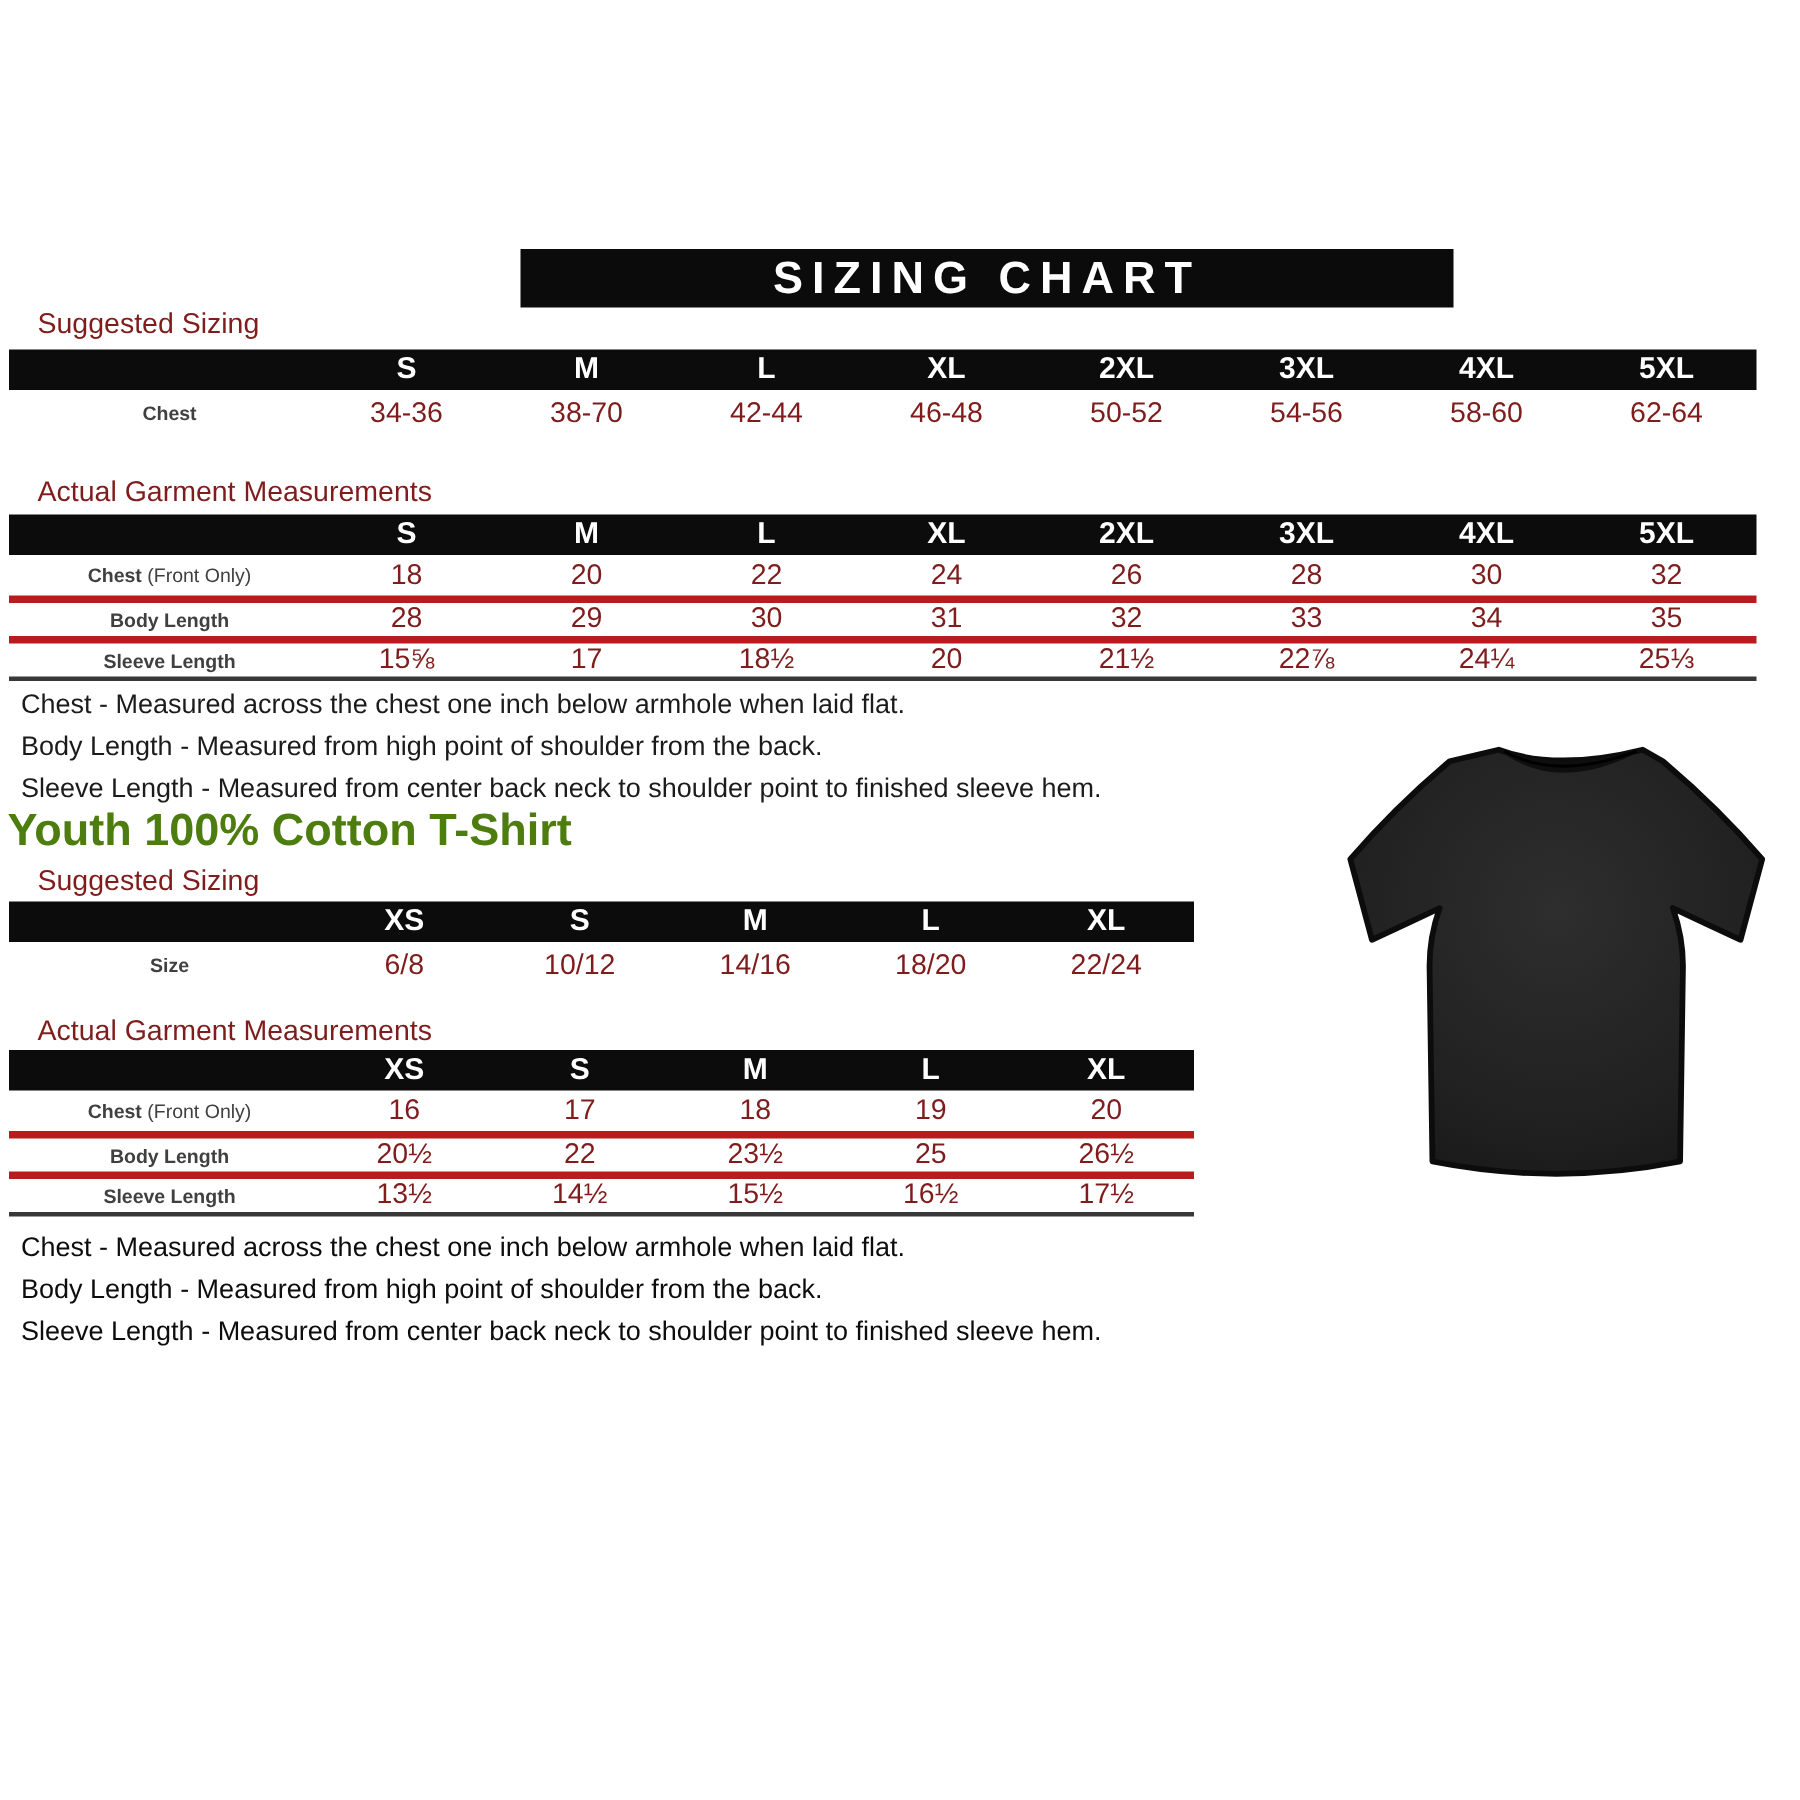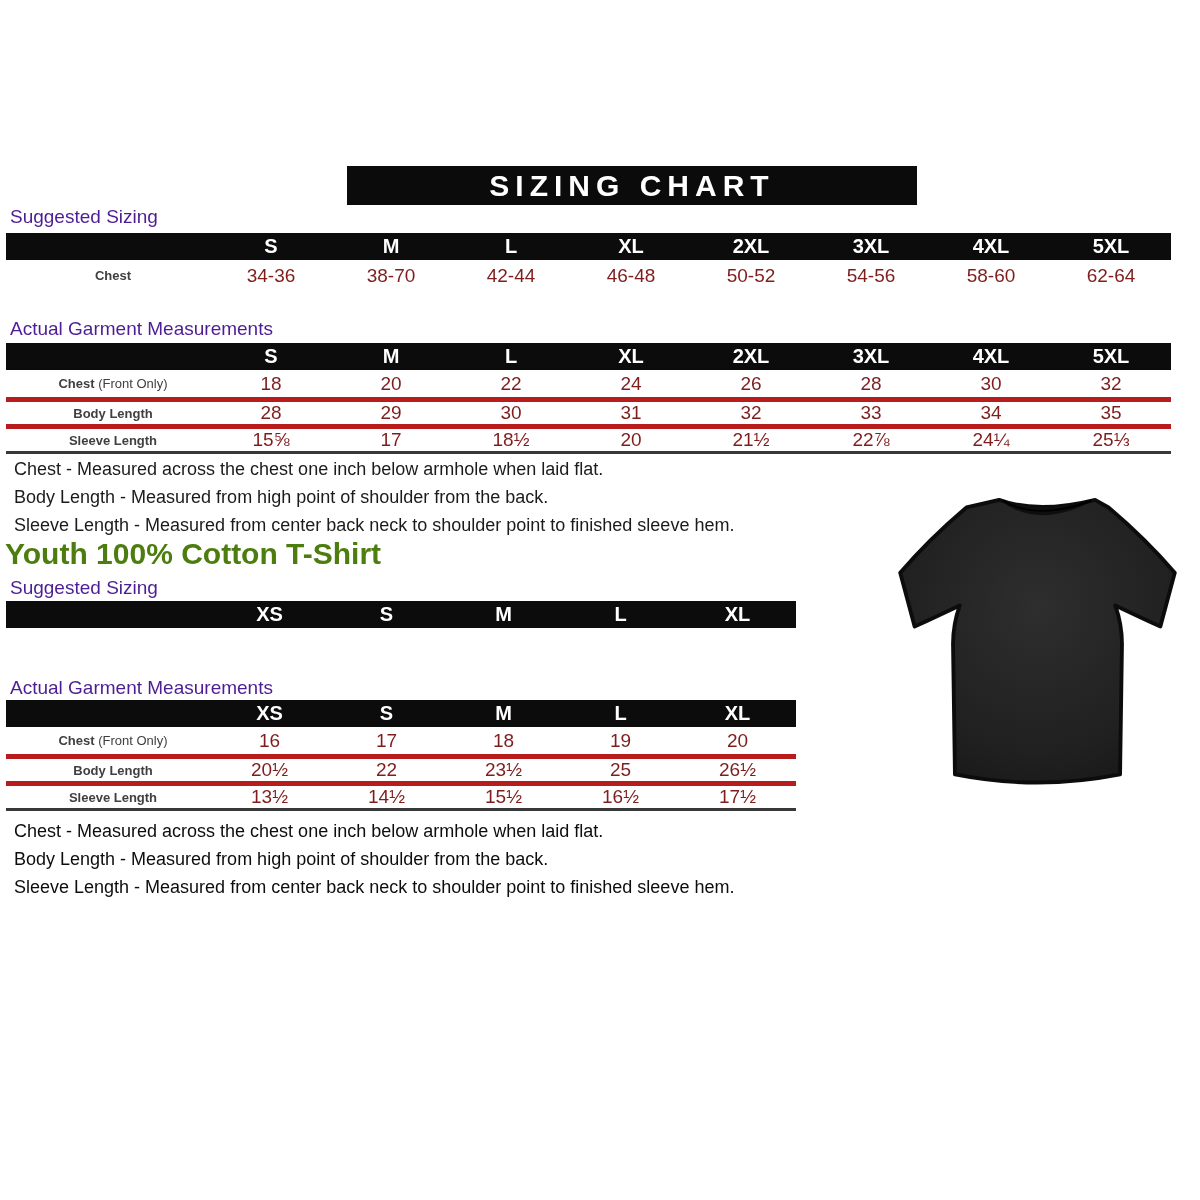--- a/index.html
+++ b/index.html
@@ -17,33 +17,33 @@
     position: absolute;
     left: 14px; top: 163px;
     font-size: 30px;
     font-weight: 400;
     color: #141414;
     letter-spacing: 0.5px;
   }
   .banner {
     position: absolute;
     left: 347px; top: 166px;
-    width: 570px; height: 39px;
+    width: 622px; height: 39px;
     background: #0b0b0b;
     color: #ffffff;
     display: flex; align-items: center; justify-content: center;
     font-weight: bold;
     font-size: 30px;
     letter-spacing: 6px;
   }
   .section-label {
     position: absolute;
-    left: 10px;
+    left: 25px;
     font-size: 19px;
-    color: #4c1d95;
+    color: #7f1d1d;
   }
   .tbl { position: absolute; left: 6px; }
   .row { display: grid; align-items: center; }
   .cols8 { grid-template-columns: 205px repeat(8, 120px); width: 1165px; }
   .cols5 { grid-template-columns: 205px repeat(5, 117px); width: 790px; }
   .row.head { background: #0c0c0c; height: 27px; }
   .hcell {
     color: #fff;
     font-weight: bold;
     font-size: 20px;
@@ -187,20 +187,28 @@
 
   <div class="section-label" id="lbl-youth-suggested">Suggested Sizing</div>
   <div class="tbl" id="tbl-youth-suggested">
     <div class="row head cols5">
       <div class="hcell"></div>
       <div class="hcell">XS</div>
       <div class="hcell">S</div>
       <div class="hcell">M</div>
       <div class="hcell">L</div>
       <div class="hcell">XL</div>
+    </div>
+    <div class="row data cols5">
+      <div class="lcell"><span class="b">Size</span><span></span></div>
+      <div class="cell">6/8</div>
+      <div class="cell">10/12</div>
+      <div class="cell">14/16</div>
+      <div class="cell">18/20</div>
+      <div class="cell">22/24</div>
     </div>
   </div>
 
   <div class="section-label" id="lbl-youth-actual">Actual Garment Measurements</div>
   <div class="tbl lined" id="tbl-youth-actual">
     <div class="row head cols5">
       <div class="hcell"></div>
       <div class="hcell">XS</div>
       <div class="hcell">S</div>
       <div class="hcell">M</div>

